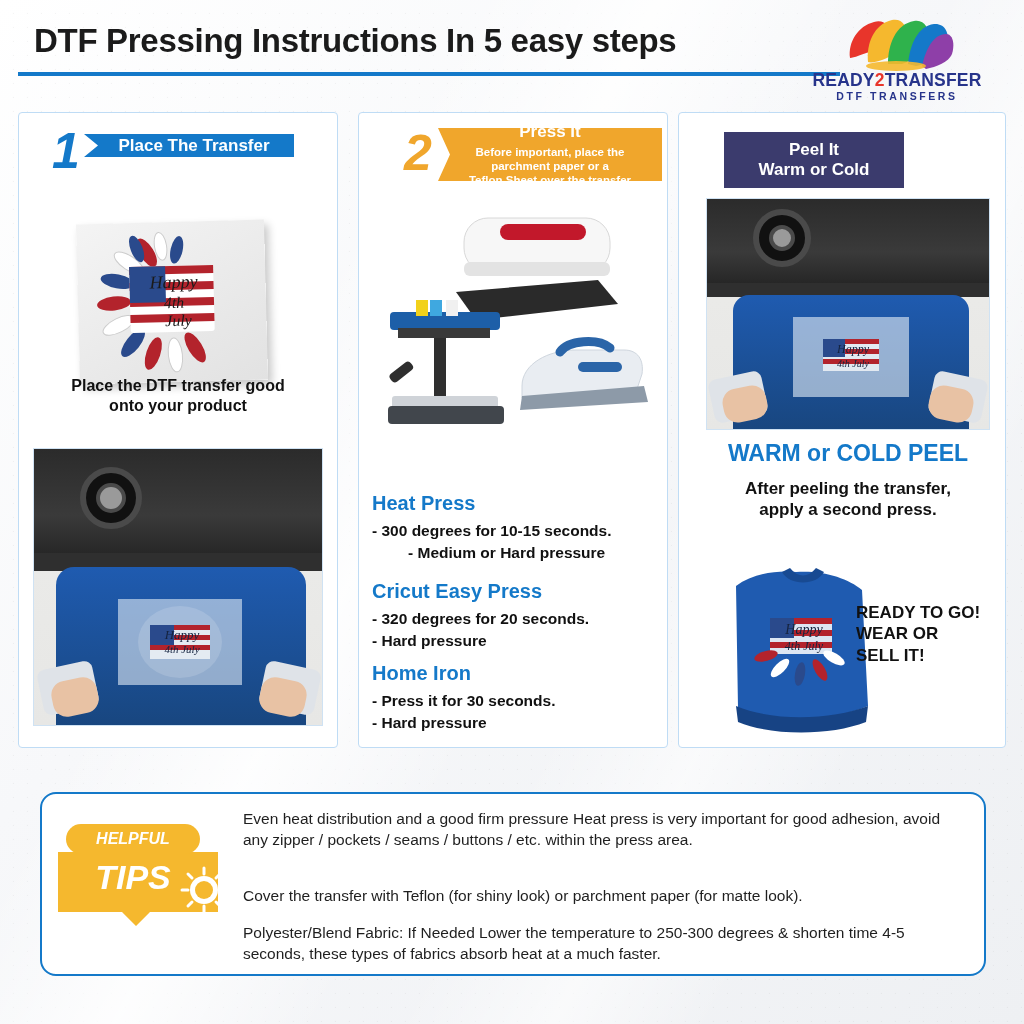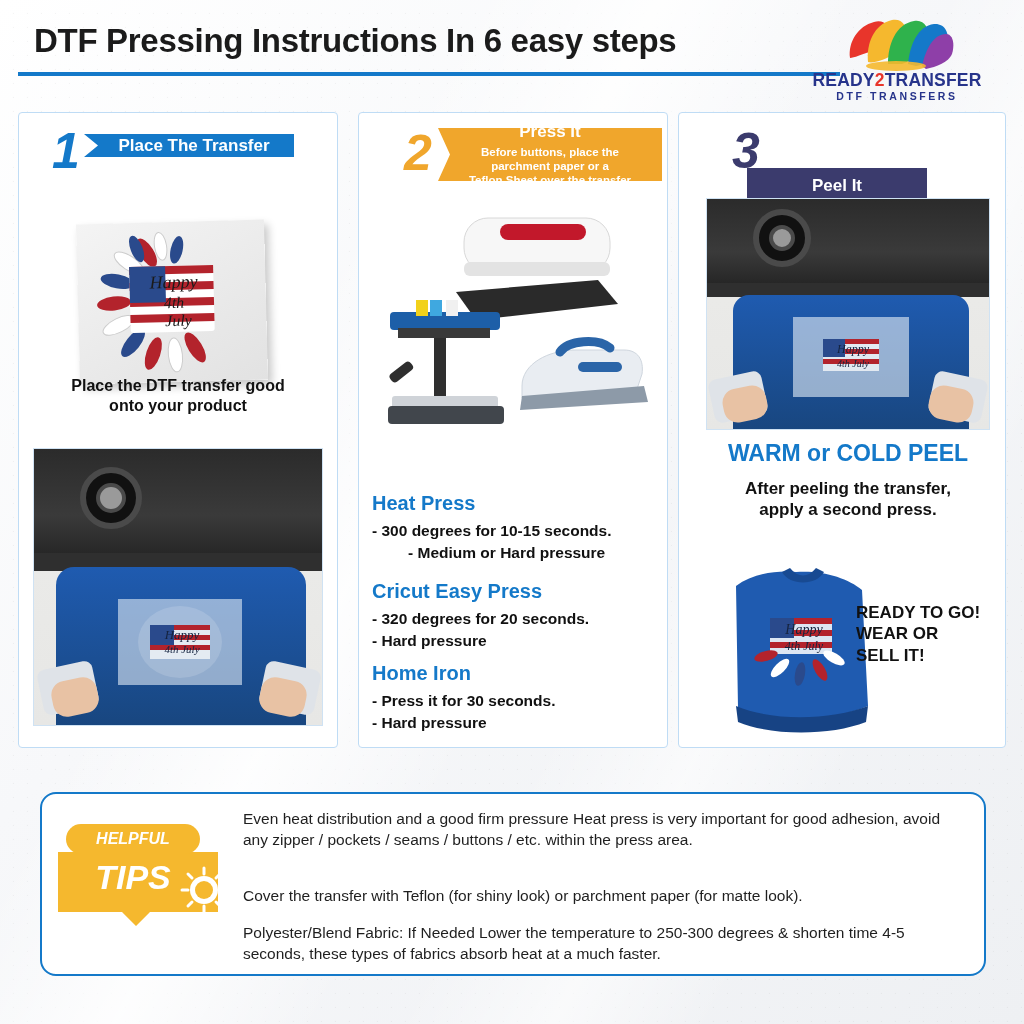--- a/index.html
+++ b/index.html
@@ -83,22 +83,22 @@
     background: #1479c9;
     clip-path: polygon(0 0, 100% 0, 100% 100%, 0 100%, 14px 50%); }
   #s1banner .banner-body { font-size: 17px; padding-left: 10px; }
   
   #s2num { left: 404px; top: 128px; font-size: 50px; color: #f0a62c; }
   #s2banner { left: 438px; top: 128px; width: 224px; height: 53px;
     background: #f0a62c;
     clip-path: polygon(0 0, 100% 0, 100% 100%, 0 100%, 12px 50%); }
   
   #s3num { left: 732px; top: 126px; font-size: 50px; color: #3b3b6d; }
-  #s3banner { left: 747px; top: 132px; width: 180px; height: 56px;
-    background: #3b3b6d; margin-top: 36px; }
+  #s3banner { left: 724px; top: 132px; width: 180px; height: 56px;
+    background: #3b3b6d; }
 
   
   .img-box { position: absolute; overflow: hidden; }
   .caption {
     position: absolute; text-align: center; color: #111; font-weight: bold;
     line-height: 1.26;
   }
 
   
   #filmsheet {
@@ -166,21 +166,21 @@
   }
   .tipline { position: absolute; left: 243px; color: #1f1f1f; font-size: 15.5px; line-height: 1.38; width: 710px; }
 </style>
 </head>
 <body>
 
 <div id="page">
   <div id="content">
 
     <div class="header">
-      <div class="header-title">DTF Pressing Instructions In 6 easy steps</div>
+      <div class="header-title">DTF Pressing Instructions In 5 easy steps</div>
       <div class="header-rule"></div>
 
       <div class="logo">
         <div class="logo-mark">
           <svg viewBox="0 0 110 58" width="110" height="58">
             <path d="M6 44 C4 28 14 12 30 8 C40 5 46 12 44 22 C42 32 34 36 26 38 C18 40 10 44 6 44 Z" fill="#e8352b"></path>
             <path d="M24 48 C22 30 30 10 48 6 C58 4 64 12 62 24 C60 36 48 42 38 46 C32 48 27 49 24 48 Z" fill="#f5b82e"></path>
             <path d="M44 50 C44 30 52 10 70 7 C80 5 86 14 84 26 C82 38 70 46 58 50 Z" fill="#2fb24c"></path>
             <path d="M64 50 C66 30 74 12 90 10 C100 9 106 18 103 30 C100 42 86 49 72 52 Z" fill="#1479c9"></path>
             <path d="M78 52 C82 34 90 20 102 20 C109 20 111 30 108 40 C105 48 92 53 82 55 Z" fill="#8e3fa8"></path>
@@ -267,21 +267,21 @@
       <div class="hand" style="left:226px; top:230px; width:46px; height:36px; transform:rotate(12deg);"></div>
     </div>
 
     <div class="panel" id="panel2"></div>
 
     <div class="stepnum" id="s2num">2</div>
     <div class="banner" id="s2banner">
       <div class="banner-body">
         <div class="banner-title">Press It</div>
         <div class="banner-sub">
-          <div>Before buttons, place the</div>
+          <div>Before important, place the</div>
           <div>parchment paper or a</div>
           <div>Teflon Sheet over the transfer</div>
         </div>
       </div>
     </div>
 
     <div class="img-box" id="eq">
       <svg viewBox="0 0 282 260" width="282" height="260">
 
         <g>

